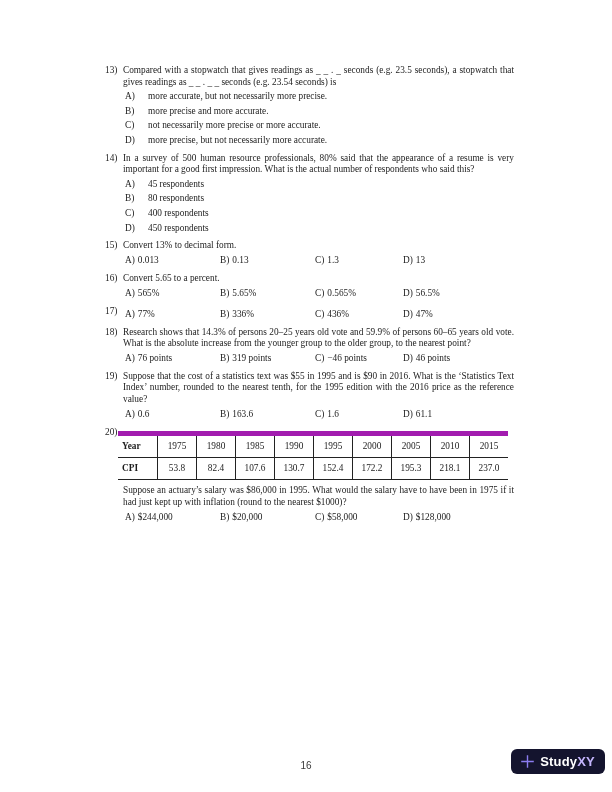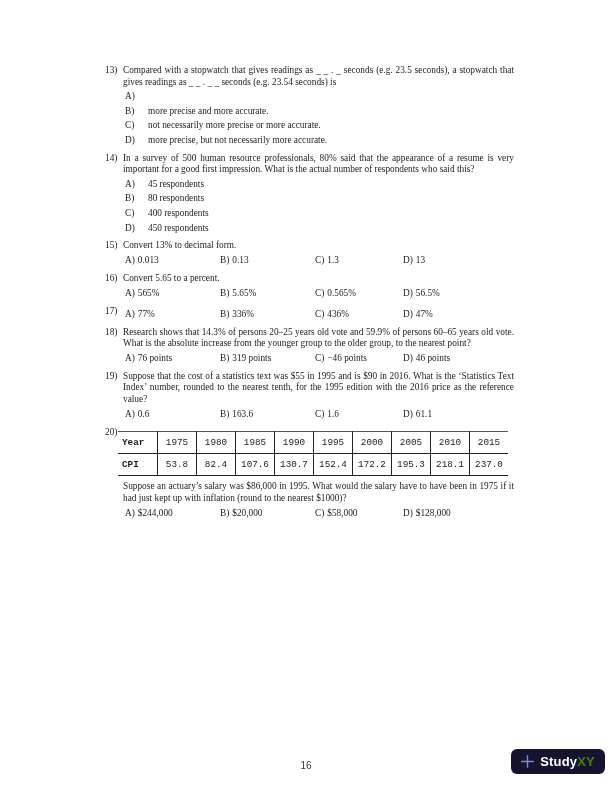--- a/index.html
+++ b/index.html
@@ -28,23 +28,22 @@
   .ocell { flex:none; white-space:nowrap; }
   .ocell:nth-child(1) { width:95px; }
   .ocell:nth-child(2) { width:95px; }
   .ocell:nth-child(3) { width:88px; }
   .ocell:nth-child(4) { flex:1; }
   .oval { margin-left:3px; }
   
   .cpi-table {
     border-collapse:collapse;
     margin:4.5px 0 5px -5px;
-    border-top:1px solid #a21caf;
+    border-top:5px solid #a21caf;
     border-bottom:1px solid #222;
-    font-family:Liberation Mono, monospace;
   }
   .cpi-table td {
     border-left:1px solid #222;
     width:34px; height:19px;
     text-align:center;
     font-size:9.3px; padding:1px 2px;
   }
   .cpi-table td:first-child {
     border-left:none; width:33px;
     text-align:left; padding-left:4px;
@@ -63,33 +62,34 @@
     background:#14142e; border-radius:6px;
     display:flex; align-items:center;
     padding:0 10px 0 9px; gap:5px;
     box-sizing:border-box;
   }
   .brand {
     font-family:"Liberation Sans", sans-serif;
     font-weight:bold; font-size:13px; letter-spacing:0.2px;
   }
   .brand-study { color:#ffffff; }
-  .brand-xy { color:#4d7c0f; }
+  .brand-xy { color:#c4b5fd; }
 </style>
 </head>
 <body>
 
 <div class="content">
 
   <div class="q">
     <div class="qnum">13)</div>
     <div class="qbody">
       <p class="qtext">Compared with a stopwatch that gives readings as _ _ . _  seconds (e.g. 23.5 seconds), a stopwatch that gives readings as  _ _ . _ _  seconds (e.g. 23.54 seconds) is</p>
       <div class="opt">
         <span class="opt-letter">A)</span>
+        <span>more accurate, but not necessarily more precise.</span>
       </div>
       <div class="opt">
         <span class="opt-letter">B)</span>
         <span>more precise and more accurate.</span>
       </div>
       <div class="opt">
         <span class="opt-letter">C)</span>
         <span>not necessarily more precise or more accurate.</span>
       </div>
       <div class="opt">

